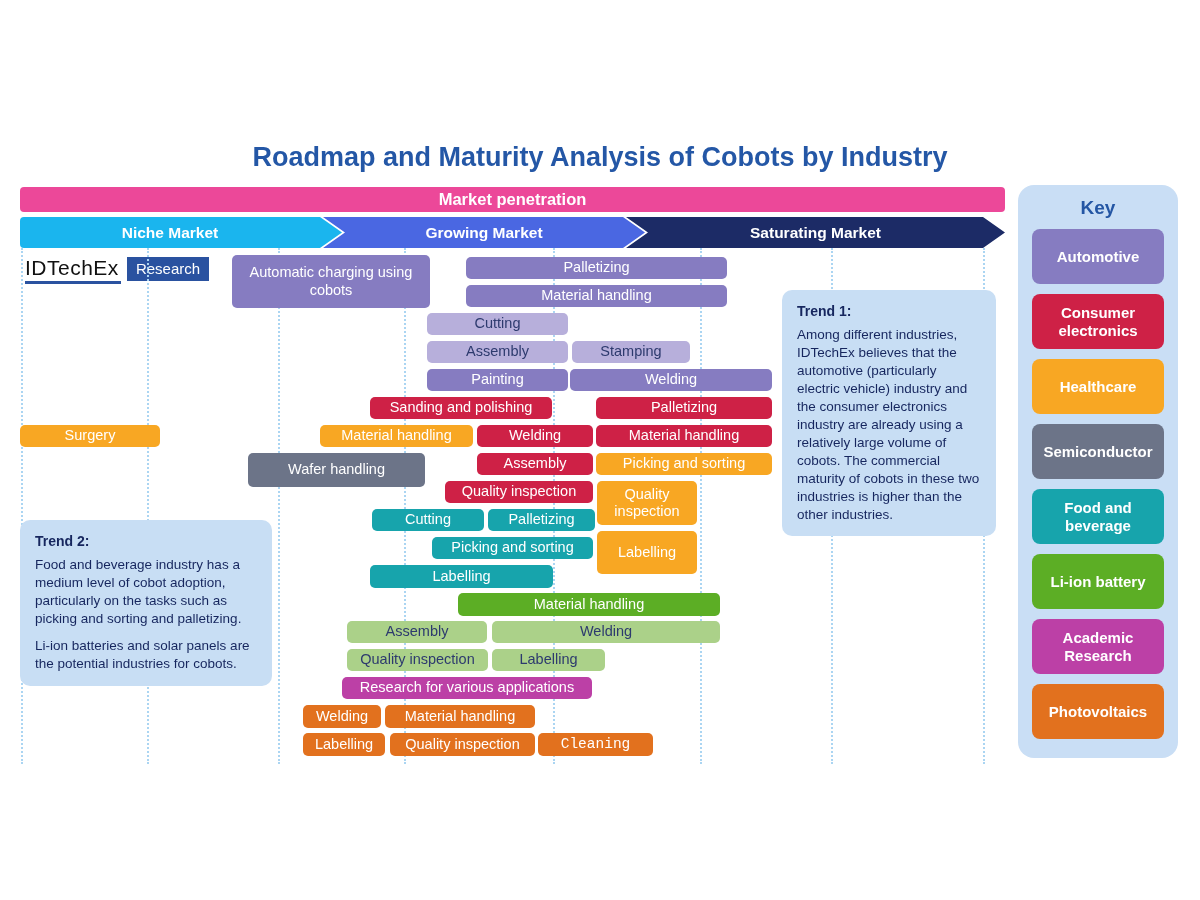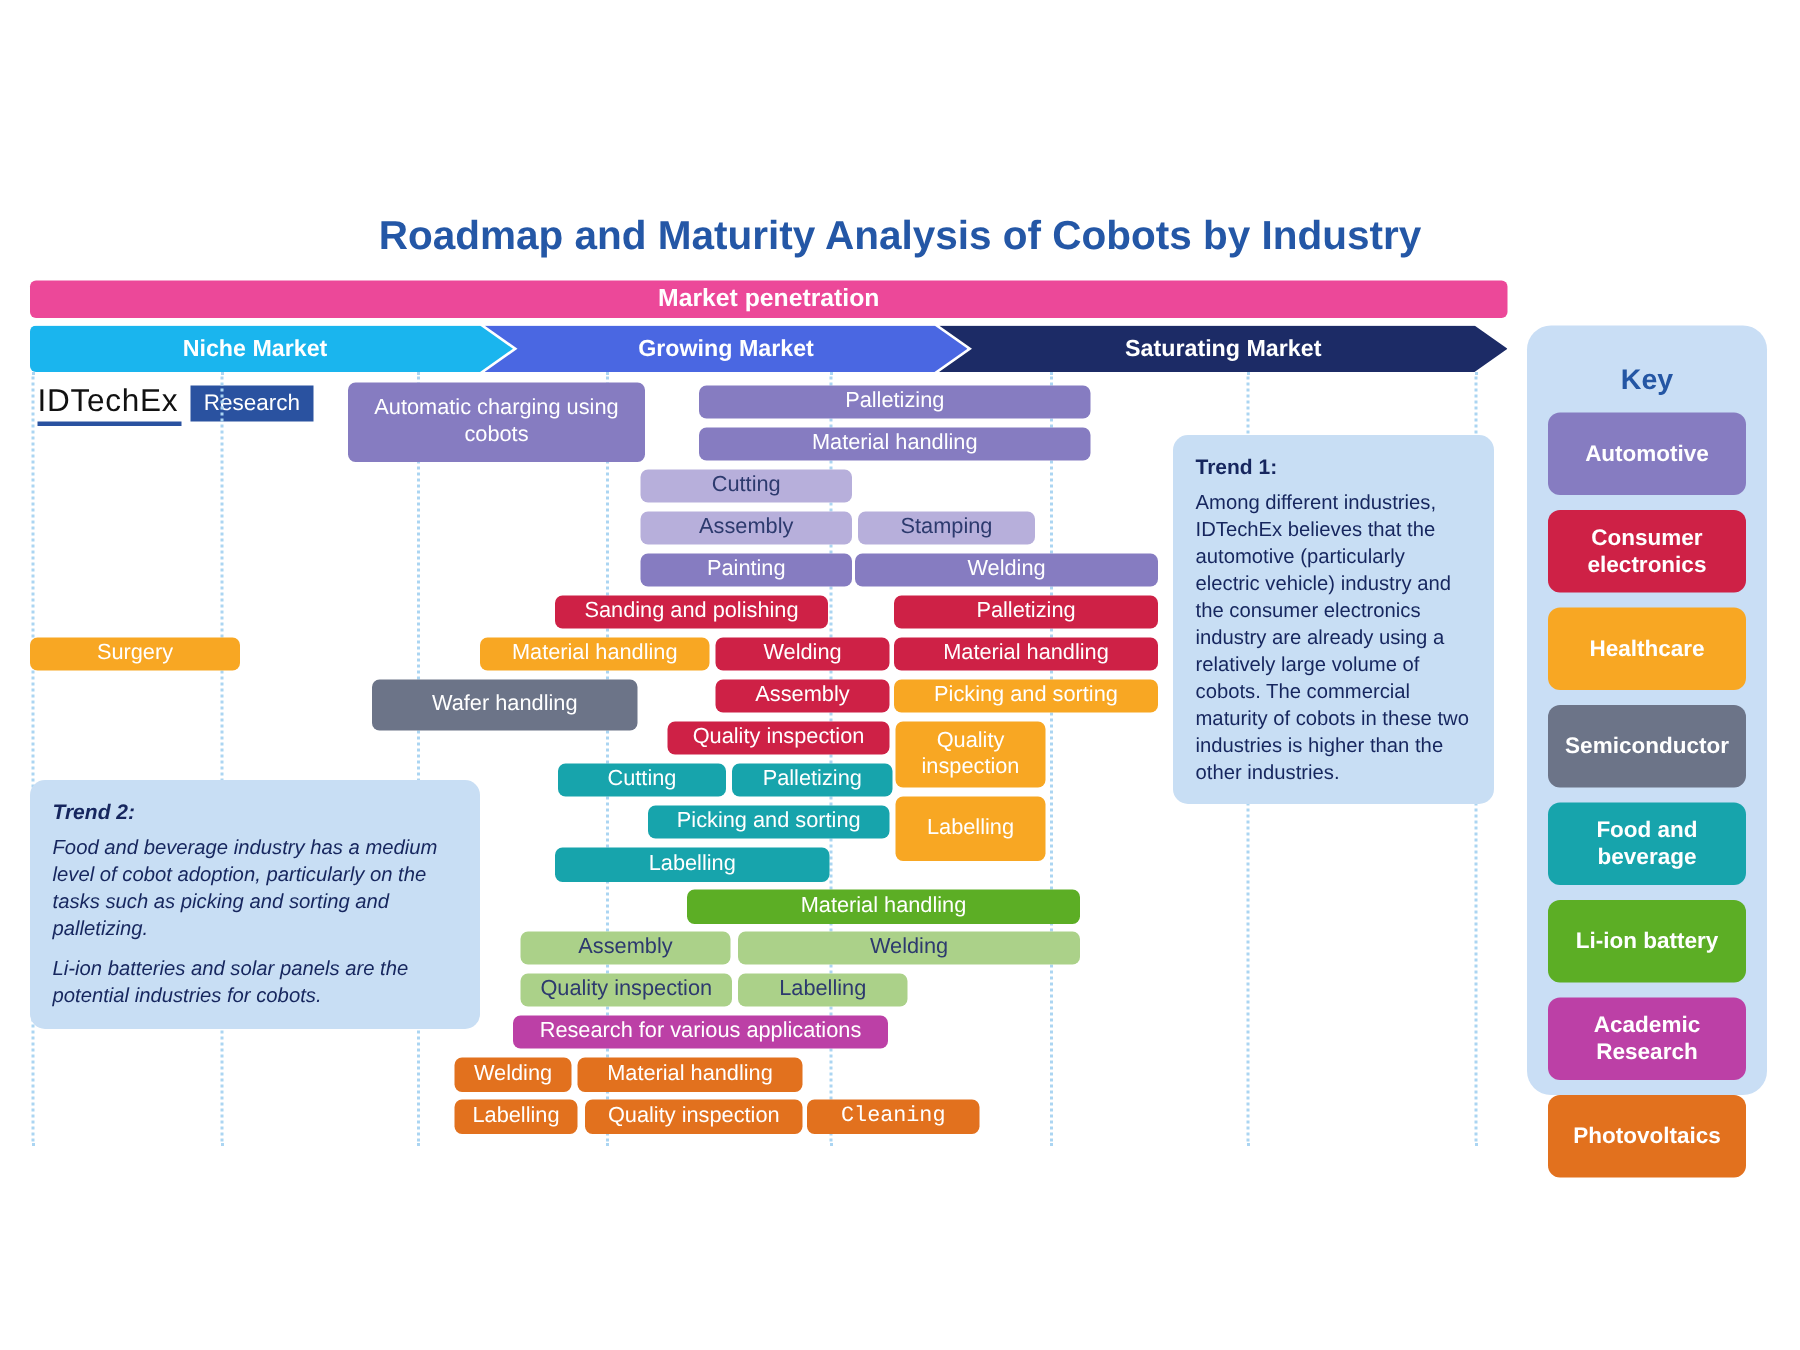--- a/index.html
+++ b/index.html
@@ -35,24 +35,24 @@
        justify-content:center;text-align:center;color:#fff;font-size:14.5px;line-height:1.2;
        padding:0 4px;box-sizing:border-box;}
   .bar-light{color:#2d3a6e;}
   
   .trend{position:absolute;z-index:2;background:#c8def4;border-radius:10px;color:#16265e;
          padding:13px 15px;box-sizing:border-box;}
   .trend-title{font-size:14px;font-weight:bold;margin:0 0 7px 0;}
   .trend p{font-size:13.5px;line-height:1.33;margin:0 0 9px 0;}
   .trend p:last-child{margin-bottom:0;}
   #trend1{left:782px;top:290px;width:214px;min-height:238px;}
-  #trend2{left:20px;top:520px;width:300px;min-height:165px;font-style:italic;}
+  #trend2{left:20px;top:520px;width:252px;min-height:165px;}
   
-  .key-panel{position:absolute;left:1018px;top:185px;width:160px;height:513px;z-index:2;
-             background:#c9def5;border-radius:16px;box-sizing:border-box;padding-top:24px;margin-top:32px;}
+  .key-panel{position:absolute;left:1018px;top:185px;width:160px;height:573px;z-index:2;
+             background:#c9def5;border-radius:16px;box-sizing:border-box;padding-top:10px;}
   .key-title{text-align:center;font-size:19px;font-weight:bold;color:#2456a4;margin:2px 0 10px 0;}
   .key-item{width:132px;height:55px;margin:0 auto 10px auto;border-radius:8px;display:flex;
             align-items:center;justify-content:center;text-align:center;color:#fff;
             font-size:15px;font-weight:bold;line-height:1.2;padding:0 6px;box-sizing:border-box;}
 </style>
 </head>
 <body>
 
 <div class="canvas">
 

